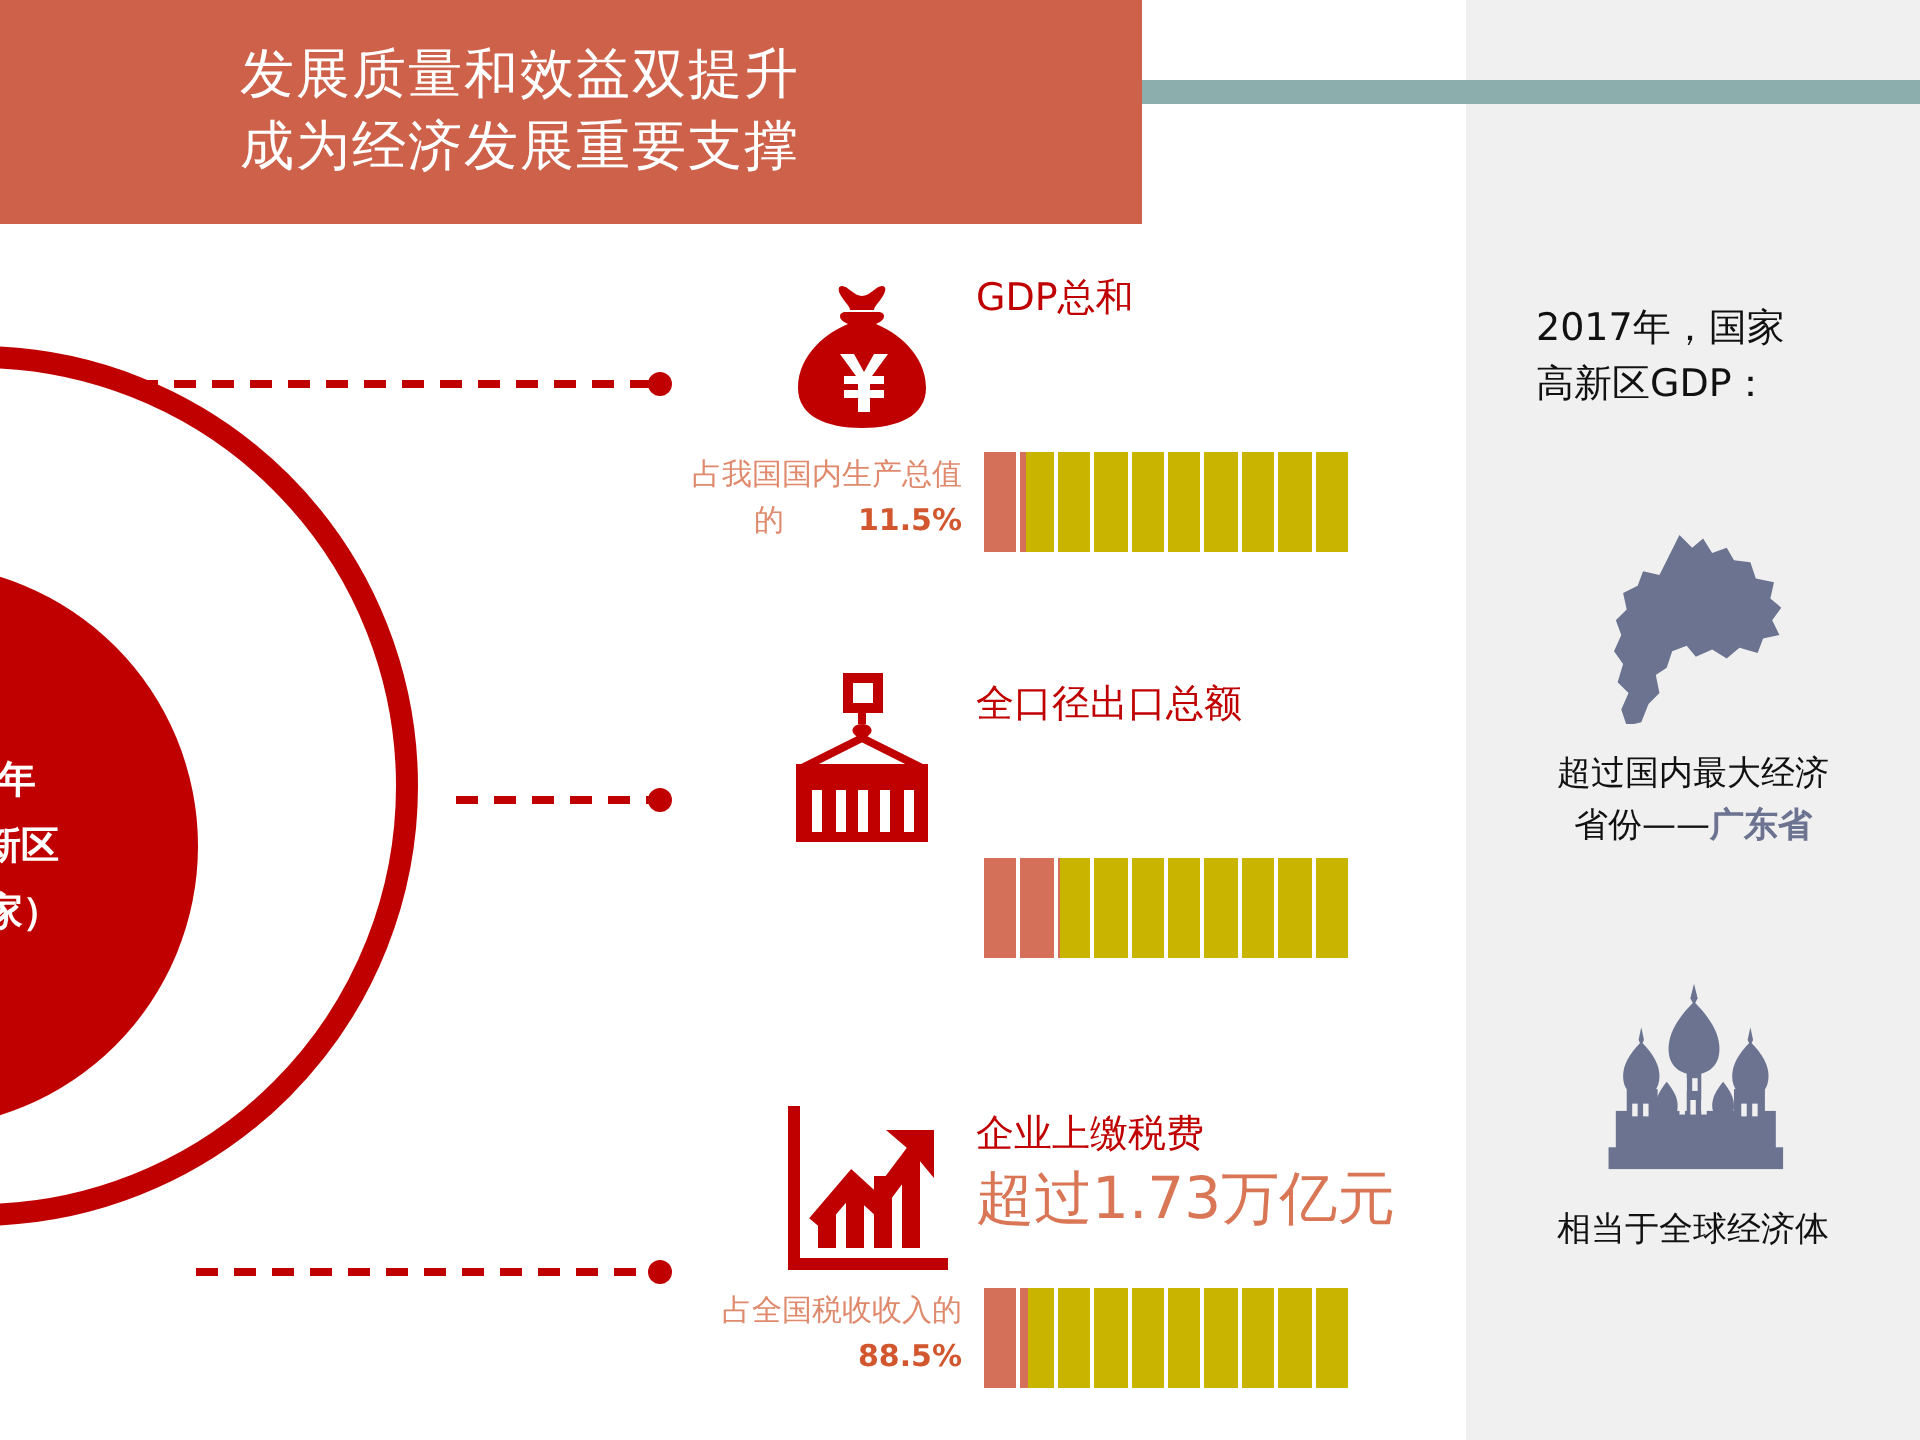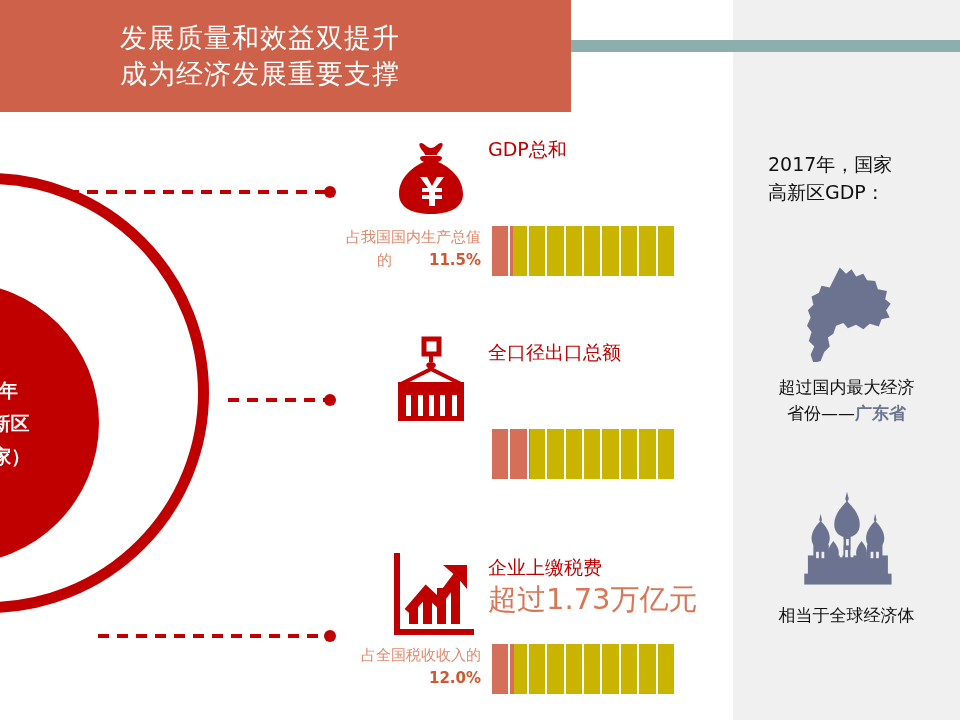--- a/index.html
+++ b/index.html
@@ -224,21 +224,21 @@
         </g>
         <path d="M23 62 L41 41 L53 52 L74 24" stroke="#c00000" stroke-width="9" fill="none" stroke-linejoin="miter"></path>
         <path d="M58 15 L82 15 L82 39 L72 27 Z" fill="#c00000"></path>
       </svg>
     </div>
     <div class="metric-head">
       <div class="metric-title">企业上缴税费</div>
       <div class="metric-value">超过1.73万亿元</div>
     </div>
     <div class="metric-note">
-      <span>占全国税收收入的</span><b>12.0%</b>
+      <span>占全国税收收入的</span><b>88.5%</b>
     </div>
     <div class="barset">
         <div class="slot">
           <div class="fill" style="width: 100%;"></div>
         </div>
         <div class="slot">
           <div class="fill" style="width: 20%;"></div>
         </div>
         <div class="slot"></div>
         <div class="slot"></div>

